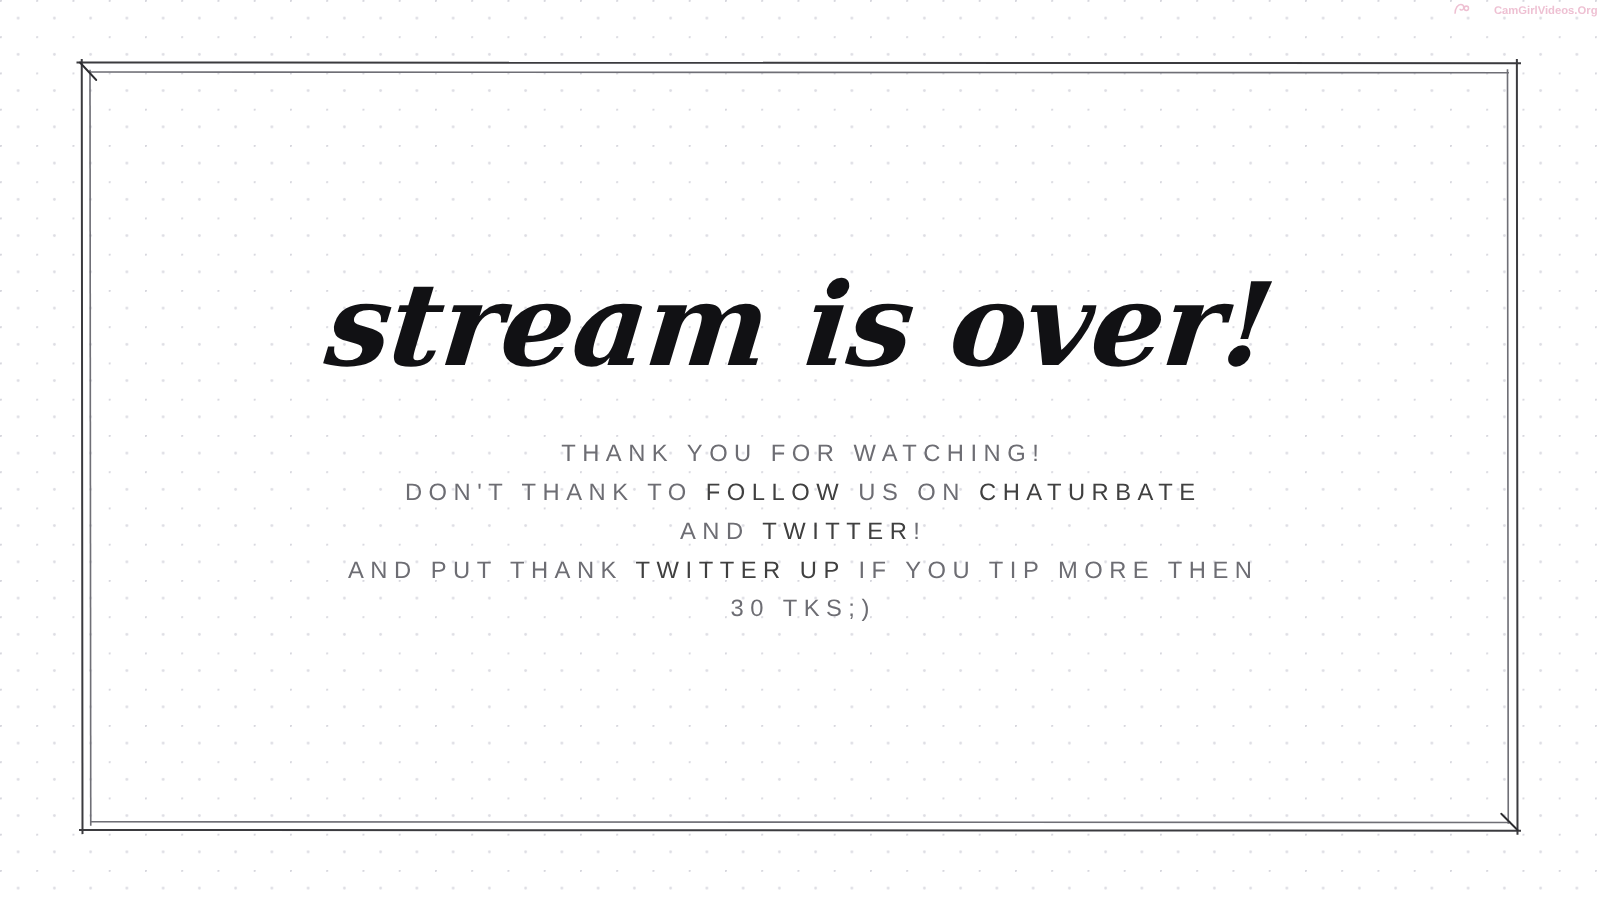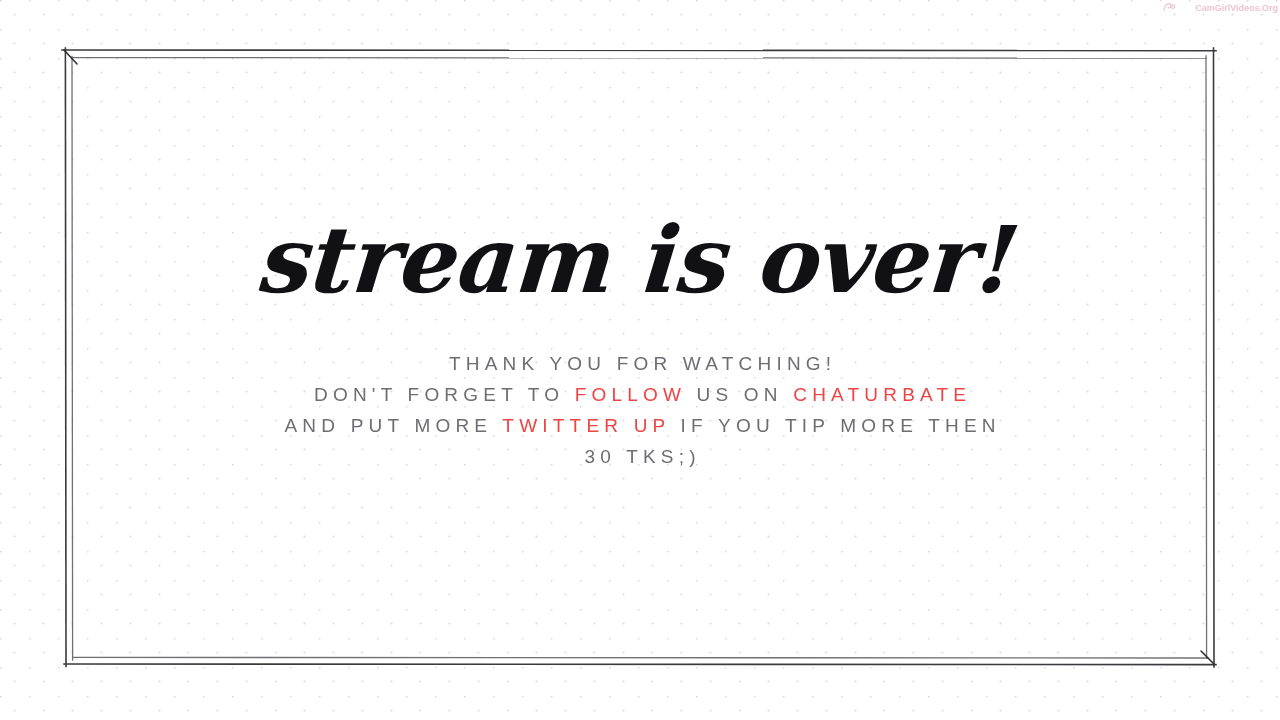--- a/index.html
+++ b/index.html
@@ -86,21 +86,21 @@
     font-weight: 400;
     font-size: 19px;
     line-height: 31px;
     letter-spacing: 5.2px;
     color: #6d6d73;
     white-space: nowrap;
     text-indent: 5.2px;
   }
 
   .hl {
-    color: #ef4444;
+    color: #404040;
   }
 
   
   #watermark {
     position: absolute;
     top: 2px;
     right: 2px;
     display: flex;
     align-items: center;
     gap: 19px;
@@ -161,26 +161,29 @@
 
     <h1 id="title">stream is over!</h1>
 
     <div id="message">
 
       <div class="msg-line">
         <span>THANK YOU FOR WATCHING!</span>
       </div>
 
       <div class="msg-line">
-        <span>DON'T FORGET TO </span><span class="hl">FOLLOW</span><span> US ON </span><span class="hl">CHATURBATE</span>
+        <span>DON'T THANK TO </span><span class="hl">FOLLOW</span><span> US ON </span><span class="hl">CHATURBATE</span>
       </div>
 
+      <div class="msg-line">
+        <span>AND </span><span class="hl">TWITTER</span><span>!</span>
+      </div>
 
       <div class="msg-line">
-        <span>AND PUT MORE </span><span class="hl">TWITTER UP</span><span> IF YOU TIP MORE THEN</span>
+        <span>AND PUT THANK </span><span class="hl">TWITTER UP</span><span> IF YOU TIP MORE THEN</span>
       </div>
 
       <div class="msg-line">
         <span>30 TKS;)</span>
       </div>
 
     </div>
   </div>
 
   <div id="watermark">

